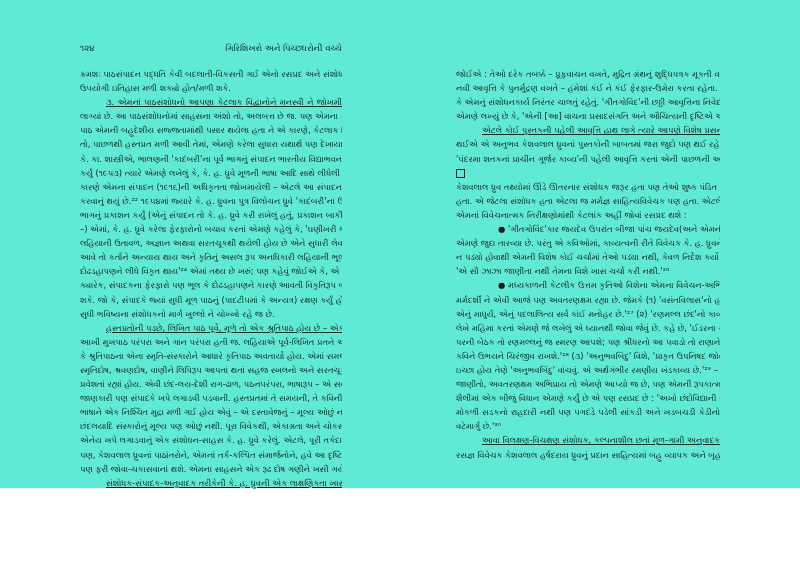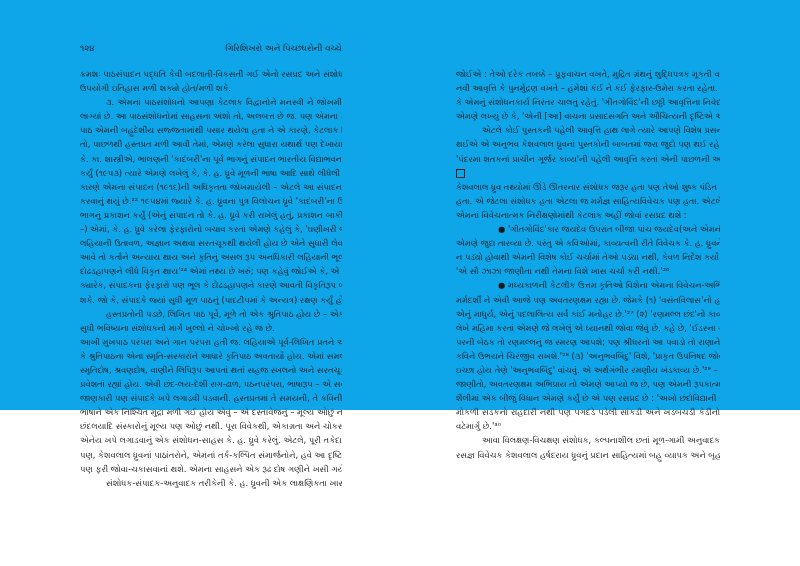--- a/index.html
+++ b/index.html
@@ -1,34 +1,34 @@
 <!DOCTYPE html>
 <html><head>
 <meta charset="utf-8">
 <style>
   html, body { margin: 0; padding: 0; background: #ffffff; }
   body { width: 800px; height: 566px; overflow: hidden; position: relative;
          font-family: "DejaVu Sans", "Liberation Sans", sans-serif; color: #1a1a1a; }
-  .spread { position: absolute; left: 0; top: 0; width: 800px; height: 410px; background: #0ea5e9; }
+  .spread { position: absolute; left: 0; top: 0; width: 800px; height: 488px; background: #5eead4; }
   .page { position: absolute; top: 0; height: 566px; }
   .page.left { left: 80px; width: 262px; }
   .page.right { left: 456px; width: 264px; }
   .running-head { position: absolute; top: 41px; left: 0; right: 0; height: 14px;
                   font-size: 8.6px; line-height: 14px; }
   .running-head .folio { position: absolute; top: 0; }
   .running-head .title { position: absolute; top: 0; }
   .left .running-head .folio { left: 0; }
   .left .running-head .title { right: 0; }
   .right .running-head .title { left: 0; }
   .right .running-head .folio { right: 0; }
   .body { position: absolute; top: 67px; left: 0; right: 0; font-size: 8.4px; line-height: 14.1px; }
   .ln { display: block; white-space: nowrap; overflow: hidden; text-align: justify;
         text-align-last: justify; height: 14.1px; }
   .ln.last { text-align-last: left; }
-  .ln.ind { padding-left: 26px; }
+  .ln.ind { padding-left: 26px; text-decoration: underline; }
   .ln.ind3 { padding-left: 42px; }
   .sep { display: block; height: 14.1px; }
   .box-icon { display: inline-block; width: 7px; height: 7px; border: 1px solid #222; vertical-align: middle; }
 </style>
 </head>
 <body>
 
 <div class="spread">
 
   <div class="page left">
@@ -47,22 +47,22 @@
         <span class="ln">કર્યું (૧૯૫૩) ત્યારે એમણે લખેલું કે, કે. હ. ધ્રુવે મૂળની ભાષા આદિ સાથે લીધેલી છૂટોને</span>
         <span class="ln">કારણે એમના સંપાદન (૧૯૧૬)ની અધિકૃતતા જોખમાયેલી – એટલે આ સંપાદન</span>
         <span class="ln">કરવાનું થયું છે.²² ૧૯૫૪માં જ્યારે કે. હ. ધ્રુવના પુત્ર વિલોચન ધ્રુવે 'કાદંબરી'ના ઉત્તર</span>
         <span class="ln">ભાગનું પ્રકાશન કર્યું (એનું સંપાદન તો કે. હ. ધ્રુવે કરી રાખેલું હતું, પ્રકાશન બાકી હતું,²³</span>
         <span class="ln">–) એમાં, કે. હ. ધ્રુવે કરેલા ફેરફારોનો બચાવ કરતાં એમણે કહેલું કે, 'ઘણીખરી ભૂલો</span>
         <span class="ln">લહિયાની ઉતાવળ, અજ્ઞાન અથવા સરતચૂકથી થયેલી હોય છે એને સુધારી લેવામાં ન</span>
         <span class="ln">આવે તો કર્તાને અન્યાય થાય અને કૃતિનું અસલ રૂપ અનધિકારી લહિયાની ભૂલ કે</span>
         <span class="ln">દોઢડહાપણને લીધે વિકૃત થાય'²⁴ એમાં તથ્ય છે ખરું; પણ કહેવું જોઈએ કે, એ જ રીતે</span>
         <span class="ln">ક્યારેક, સંપાદકના ફેરફારો પણ ભૂલ કે દોઢડહાપણને કારણે આવતી વિકૃતિરૂપ બની</span>
         <span class="ln">શકે. જો કે, સંપાદકે જ્યાં સુધી મૂળ પાઠનું (પાદટીપમાં કે અન્યત્ર) રક્ષણ કર્યું હોય ત્યાં</span>
+        <span class="ln last">સુધી ભવિષ્યના સંશોધકનો માર્ગ ખુલ્લો ને ચોખ્ખો રહે જ છે.</span>
         <span class="ln ind">હસ્તપ્રતોની પડછે, લિખિત પાઠ પૂર્વે, મૂળે તો એક શ્રુતિપાઠ હોય છે – એક</span>
-        <span class="ln last">સુધી ભવિષ્યના સંશોધકનો માર્ગ ખુલ્લો ને ચોખ્ખો રહે જ છે.</span>
         <span class="ln">આખી મુખપાઠ પરંપરા અને ગાન પરંપરા હતી જ. લહિયાએ પૂર્વ-લિખિત પ્રતને આધારે</span>
         <span class="ln">કે શ્રુતિપાઠના એના સ્મૃતિ-સંસ્કારોને આધારે કૃતિપાઠ અવતાર્યો હોય. એમાં સમજદોષ,</span>
         <span class="ln">સ્મૃતિદોષ, શ્રવણદોષ, વાણીને લિપિરૂપ આપતાં થતાં સહજ સ્ખલનો અને સરતચૂકો</span>
         <span class="ln">પ્રવેશતાં રહ્યાં હોય. એવી છંદ-લય-દેશી રાગ-ઢાળ, પઠનપરંપરા, ભાષારૂપ – એ સર્વની</span>
         <span class="ln">જાણકારી પણ સંપાદકે ખપે લગાડવી પડવાની. હસ્તપ્રતમાં તે સમયની, તે કવિની,</span>
         <span class="ln">ભાષાને એક નિશ્ચિત મુદ્રા મળી ગઈ હોય એવું – એ દસ્તાવેજનું – મૂલ્ય ઓછું નથી તો</span>
         <span class="ln">છંદલયાદિ સંસ્કારોનું મૂલ્ય પણ ઓછું નથી. પૂરા વિવેકથી, એકાગ્રતા અને ચોકસાઈથી</span>
         <span class="ln">એનેય ખપે લગાડવાનું એક સંશોધન-સાહસ કે. હ. ધ્રુવે કરેલું. એટલે, પૂરી તકેદારી સાથે</span>
         <span class="ln">પણ, કેશવલાલ ધ્રુવનાં પાઠાંતરોને, એમનાં તર્ક-કલ્પિત સંમાર્જનોને, હવે આ દૃષ્ટિકોણથી</span>
         <span class="ln">પણ ફરી જોવા-ચકાસવાનાં થશે. એમના સાહસને એક રૂઢ દોષ ગણીને ખસી ગયે નહીં</span>

